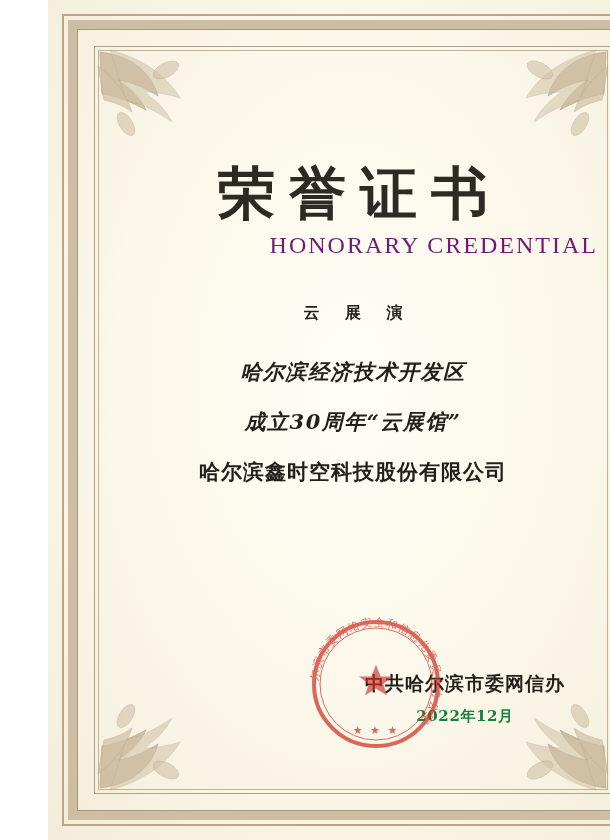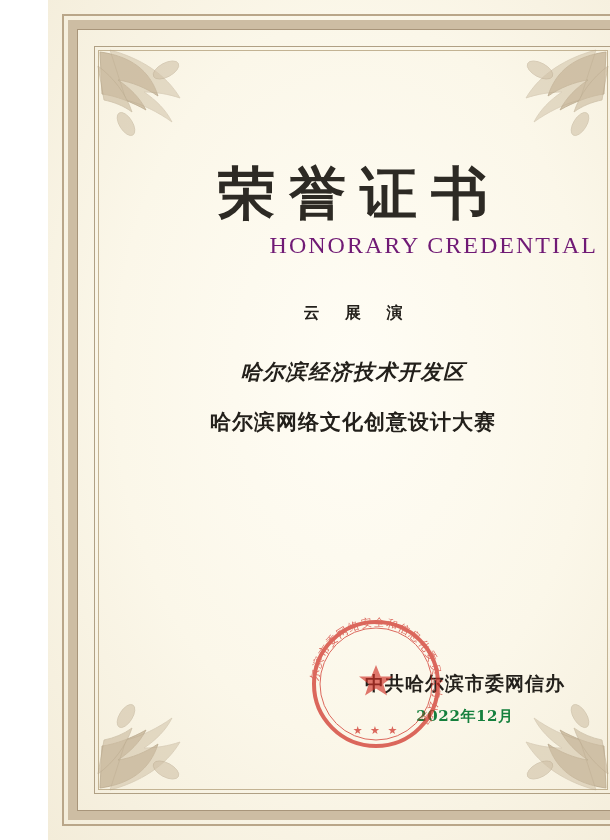--- a/index.html
+++ b/index.html
@@ -251,21 +251,22 @@
   </div>
 
   <div class="content">
     <div class="title-cn">荣誉证书</div>
     <div class="title-en">HONORARY CREDENTIAL</div>
 
     <div class="line-category">云 展 演</div>
 
 
     <div class="line-org1">哈尔滨经济技术开发区</div>
-    <div class="line-company">哈尔滨网络文化创意设计大赛</div>
+    <div class="line-org2">成立30周年“云展馆”</div>
+    <div class="line-company">哈尔滨鑫时空科技股份有限公司</div>
 
     <div class="issuer-block">
       <div class="issuer">中共哈尔滨市委网信办</div>
       <div class="issue-date">2022年12月</div>
     </div>
   </div>
 
   <div class="seal">
     <svg viewBox="0 0 152 152" width="152" height="152" aria-hidden="true">
       <defs>

